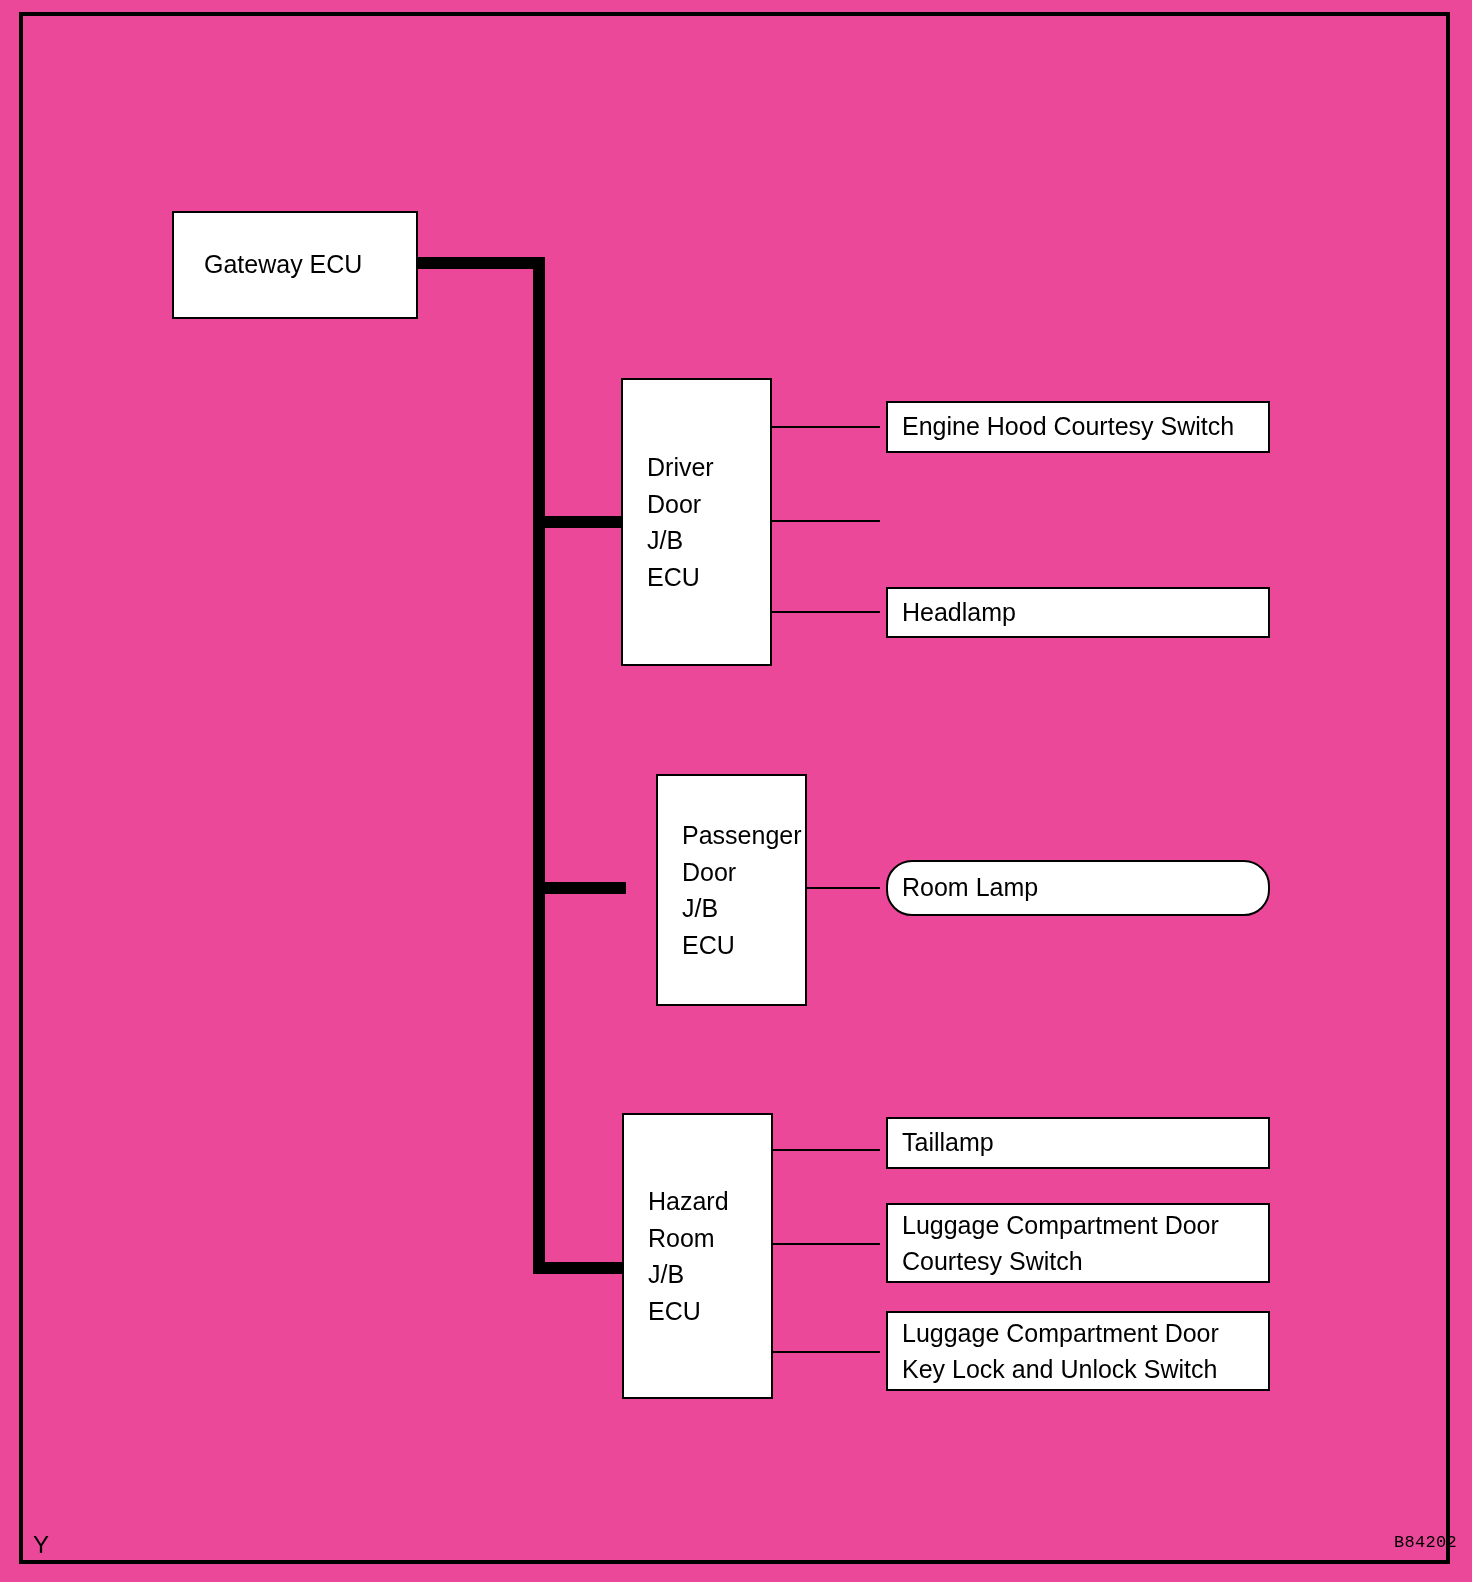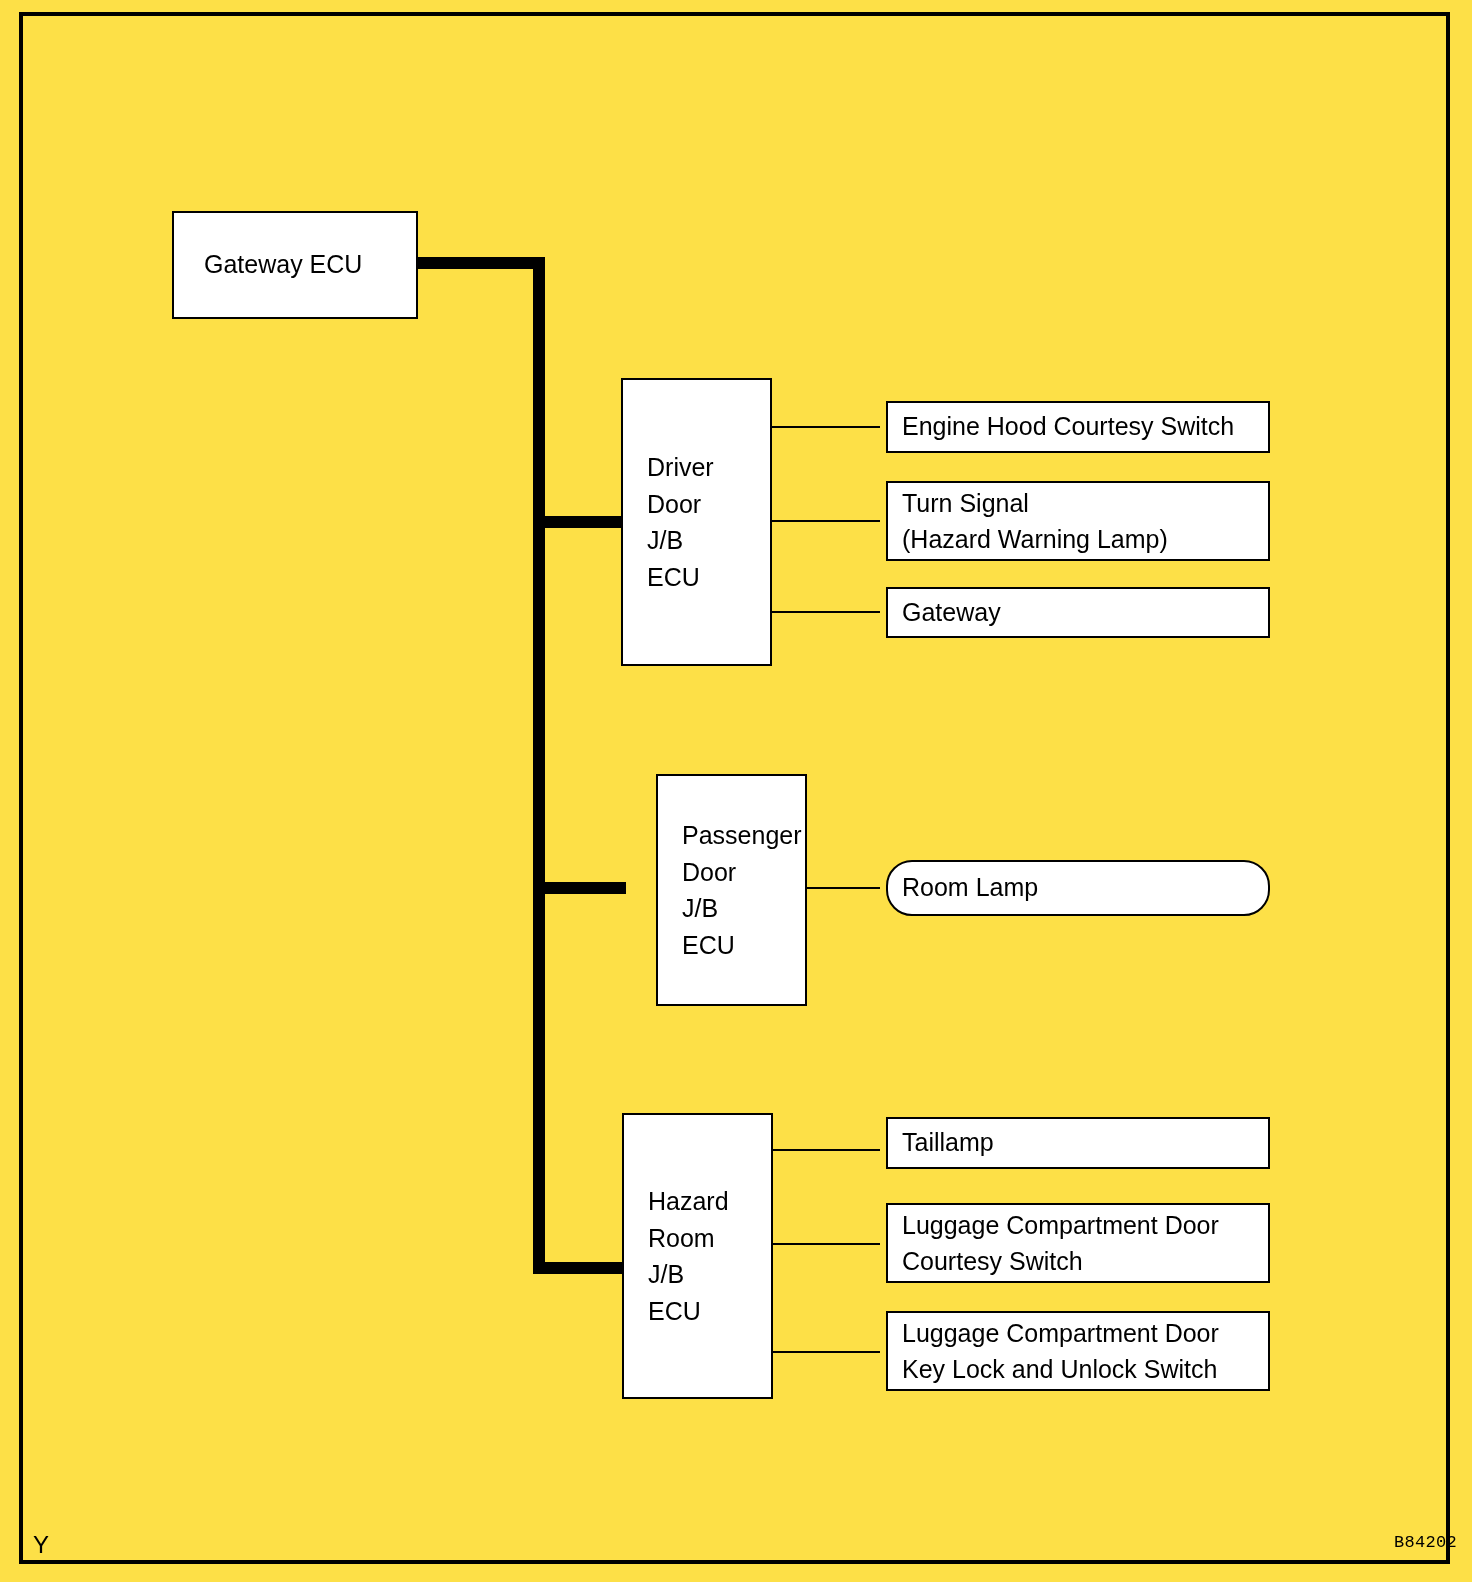--- a/index.html
+++ b/index.html
@@ -9,21 +9,21 @@
   }
   body {
     font-family: "Liberation Sans", sans-serif;
     -webkit-font-smoothing: antialiased;
   }
 
   #page {
     position: relative;
     width: 1472px;
     height: 1582px;
-    background: #fde047;
+    background: #ec4899;
     overflow: hidden;
   }
 
   
   .frame {
     position: absolute;
     left: 19px;
     top: 12px;
     width: 1431px;
     height: 1552px;
@@ -197,27 +197,23 @@
     <span class="node-label">Hazard
 Room
 J/B
 ECU</span>
   </div>
 
   <div class="leaf leaf-hood">
     <span class="leaf-label">Engine Hood Courtesy Switch</span>
   </div>
 
-  <div class="leaf leaf-turn">
-    <span class="leaf-label">Turn Signal
-(Hazard Warning Lamp)</span>
-  </div>
 
   <div class="leaf leaf-head">
-    <span class="leaf-label">Gateway</span>
+    <span class="leaf-label">Headlamp</span>
   </div>
 
   <div class="leaf leaf-room">
     <span class="leaf-label">Room Lamp</span>
   </div>
 
   <div class="leaf leaf-tail">
     <span class="leaf-label">Taillamp</span>
   </div>
 

